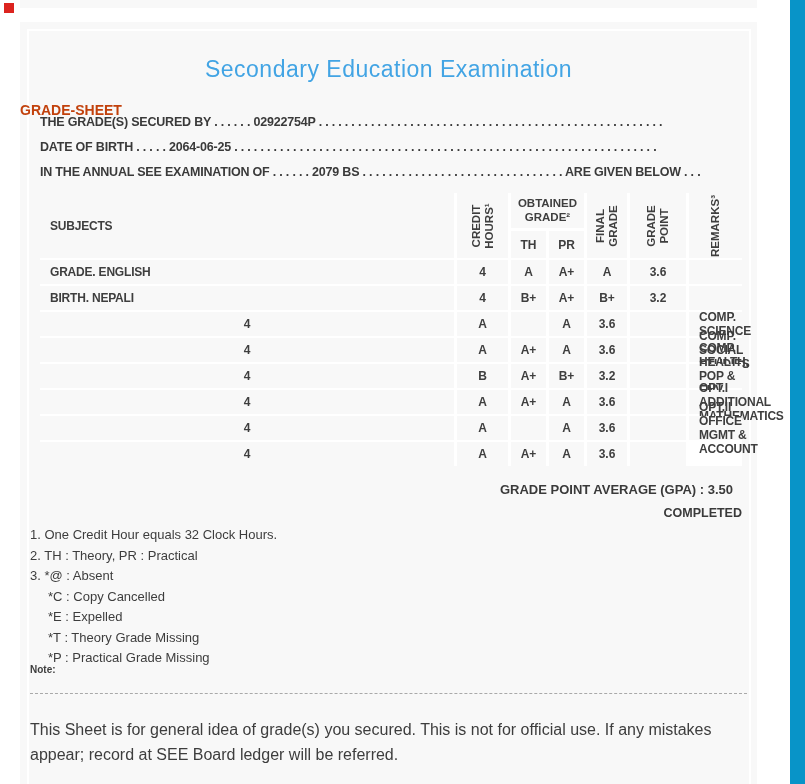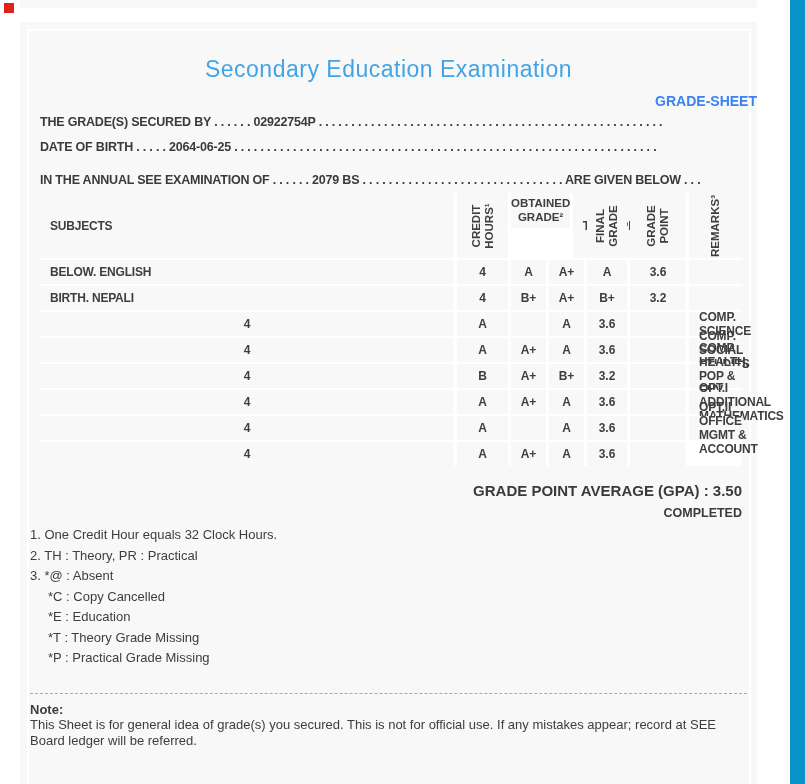--- a/index.html
+++ b/index.html
@@ -9,53 +9,53 @@
     font-family:"Liberation Sans","DejaVu Sans",sans-serif;
     color:#3e3e3e;
   }
   .abs{position:absolute;}
   .top-strip{left:20px;top:0;width:737px;height:8px;background:#f8f8f8;}
   .red-marker{left:4px;top:3px;width:10px;height:10px;background:#dc241f;}
   .blue-bar{left:790px;top:0;width:15px;height:784px;background:#0894c8;}
   .panel{left:20px;top:22px;width:737px;height:762px;background:#f8f8f8;overflow:hidden;}
   .panel-frame{position:absolute;left:7px;right:6px;top:7px;bottom:-4px;border:2px solid #ffffff;}
   .sheet-title{left:20px;top:56px;width:737px;text-align:center;font-size:23px;letter-spacing:0.5px;color:#42a4e4;}
-  .sheet-subtitle{left:20px;top:93px;width:737px;text-align:right;font-size:14px;font-weight:bold;color:#3b82f6;}
+  .sheet-subtitle{left:20px;top:102px;width:737px;text-align:left;font-size:14px;font-weight:bold;color:#c2410c;}
   .info-line{left:40px;font-size:12.5px;font-weight:bold;white-space:nowrap;overflow:hidden;color:#3a3a3a;letter-spacing:-0.2px;}
   .info-1{top:115px;width:622px;}
   .info-2{top:140px;width:617px;}
-  .info-3{top:165px;width:700px;margin-top:8px;}
+  .info-3{top:165px;width:700px;}
   .grades-table{
     left:40px;top:193px;display:grid;background:#ffffff;
     grid-template-columns:414px 51px 35px 35px 40px 56px 53px;
     grid-template-rows:65px repeat(8,24px);
     column-gap:3px;row-gap:2px;
   }
   .cell{background:#f8f8f8;position:relative;font-size:12px;font-weight:bold;color:#3e3e3e;}
   .cell.subject{display:flex;align-items:center;padding-left:10px;letter-spacing:-0.2px;}
   .cell.val{display:flex;align-items:center;justify-content:center;}
   .rot{position:absolute;left:50%;top:50%;transform:translate(-50%,-50%) rotate(-90deg);
        text-align:center;line-height:1.15;font-size:11.5px;font-weight:bold;}
   .rot.w50{width:52px;}
   .rot.w44{width:44px;}
   .rot.nowrap{white-space:nowrap;}
-  .obt{grid-column:3 / span 2;background:transparent;display:flex;gap:3px;}
+  .obt{grid-column:3 / span 2;background:transparent;display:flex;flex-direction:column;gap:3px;}
   .obt-top{height:35px;background:#f8f8f8;display:flex;align-items:center;justify-content:center;
            text-align:center;font-size:11.5px;font-weight:bold;line-height:1.2;}
   .obt-sub{flex:1;display:flex;gap:3px;}
   .obt-sub > div{width:35px;background:#f8f8f8;display:flex;align-items:center;justify-content:center;
                  font-size:12px;font-weight:bold;}
-  .gpa-line{top:482px;right:63px;font-size:15px;font-weight:bold;color:#3a3a3a;}
+  .gpa-line{top:482px;right:72px;font-size:13px;font-weight:bold;color:#3a3a3a;}
   .completed-line{top:506px;right:63px;font-size:12.5px;font-weight:bold;color:#3a3a3a;}
   .footnotes{left:30px;top:527px;font-size:13px;color:#3d3d3d;}
   .footnotes div{margin-bottom:5.5px;}
   .footnotes .indent{padding-left:18px;}
   .dashed-sep{left:30px;top:693px;width:717px;height:0;border-top:1px dashed #a9a9a9;}
-  .note-label{left:30px;top:702px;font-size:13px;font-weight:bold;color:#3d3d3d;}
-  .note-text{left:30px;top:717px;width:702px;font-size:13px;line-height:16px;color:#3d3d3d;}
+  .note-label{left:30px;top:664px;font-size:10px;font-weight:bold;color:#3d3d3d;}
+  .note-text{left:30px;top:717px;width:702px;font-size:16px;line-height:25px;color:#3d3d3d;}
 </style>
 </head>
 <body>
 
 <div id="page-root">
 
   <div class="abs top-strip"></div>
   <div class="abs red-marker"></div>
   <div class="abs blue-bar"></div>
 
@@ -86,21 +86,21 @@
     <div class="cell">
       <div class="rot w44">FINAL GRADE</div>
     </div>
     <div class="cell">
       <div class="rot w44">GRADE POINT</div>
     </div>
     <div class="cell">
       <div class="rot nowrap">REMARKS³</div>
     </div>
 
-    <div class="cell subject">BELOW. ENGLISH</div>
+    <div class="cell subject">GRADE. ENGLISH</div>
     <div class="cell val">4</div>
     <div class="cell val">A</div>
     <div class="cell val">A+</div>
     <div class="cell val">A</div>
     <div class="cell val">3.6</div>
     <div class="cell val"></div>
 
     <div class="cell subject">BIRTH. NEPALI</div>
     <div class="cell val">4</div>
     <div class="cell val">B+</div>
@@ -158,21 +158,21 @@
   </div>
 
   <div class="abs gpa-line">GRADE POINT AVERAGE (GPA) : 3.50</div>
   <div class="abs completed-line">COMPLETED</div>
 
   <div class="abs footnotes">
     <div>1. One Credit Hour equals 32 Clock Hours.</div>
     <div>2. TH : Theory, PR : Practical</div>
     <div>3. *@ : Absent</div>
     <div class="indent">*C : Copy Cancelled</div>
-    <div class="indent">*E : Education</div>
+    <div class="indent">*E : Expelled</div>
     <div class="indent">*T : Theory Grade Missing</div>
     <div class="indent">*P : Practical Grade Missing</div>
   </div>
 
   <div class="abs dashed-sep"></div>
   <div class="abs note-label">Note:</div>
   <div class="abs note-text">This Sheet is for general idea of grade(s) you secured. This is not for official use. If any mistakes appear; record at SEE Board ledger will be referred.</div>
 
 </div>
 

